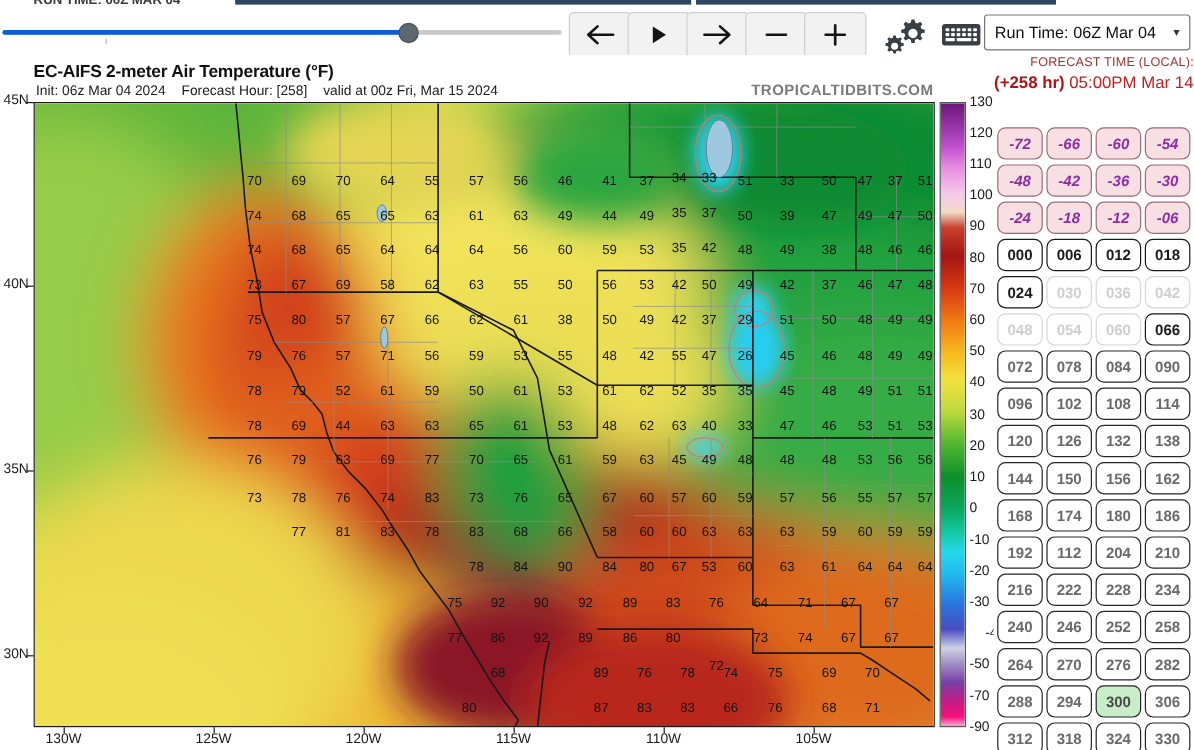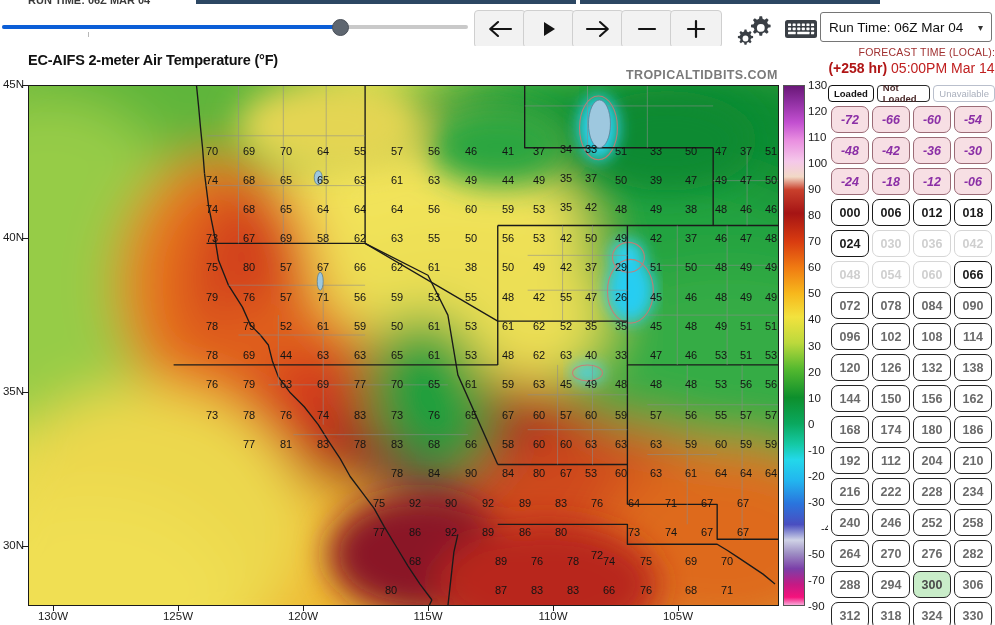--- a/index.html
+++ b/index.html
@@ -265,20 +265,25 @@
     </div>
 
     <div class="runsel">
       <span>Run Time: 06Z Mar 04</span>
       <span class="caret">▾</span>
     </div>
   </div>
 
   <div class="mapwrap">
     <div class="maptitle">EC-AIFS 2-meter Air Temperature (°F)</div>
+    <div class="mapsub">
+      <span>Init: 06z Mar 04 2024</span>
+      <span>Forecast Hour: [258]</span>
+      <span>valid at 00z Fri, Mar 15 2024</span>
+    </div>
     <div class="watermark">TROPICALTIDBITS.COM</div>
 
     <div id="yaxis">
         <div class="ylab" style="top: 32px;">45N</div>
         <div class="ytick" style="top: 39px;"></div>
         <div class="ylab" style="top: 185px;">40N</div>
         <div class="ytick" style="top: 192px;"></div>
         <div class="ylab" style="top: 339px;">35N</div>
         <div class="ytick" style="top: 346px;"></div>
         <div class="ylab" style="top: 493px;">30N</div>
@@ -765,25 +770,20 @@
       </div>
   </div>
 
   <div class="rpanel">
     <div class="ft-label">FORECAST TIME (LOCAL):</div>
     <div class="ft-value">
       <b>(+258 hr)</b>
       <span class="t">05:00PM Mar 14</span>
     </div>
 
-    <div class="legendrow" id="legendrow">
-        <div class="lg loaded">Loaded</div>
-        <div class="lg notloaded">Not Loaded</div>
-        <div class="lg unavail">Unavailable</div>
-      </div>
 
     <div class="hgrid" id="hgrid">
         <div class="hb neg">-72</div>
         <div class="hb neg">-66</div>
         <div class="hb neg">-60</div>
         <div class="hb neg">-54</div>
         <div class="hb neg">-48</div>
         <div class="hb neg">-42</div>
         <div class="hb neg">-36</div>
         <div class="hb neg">-30</div>

